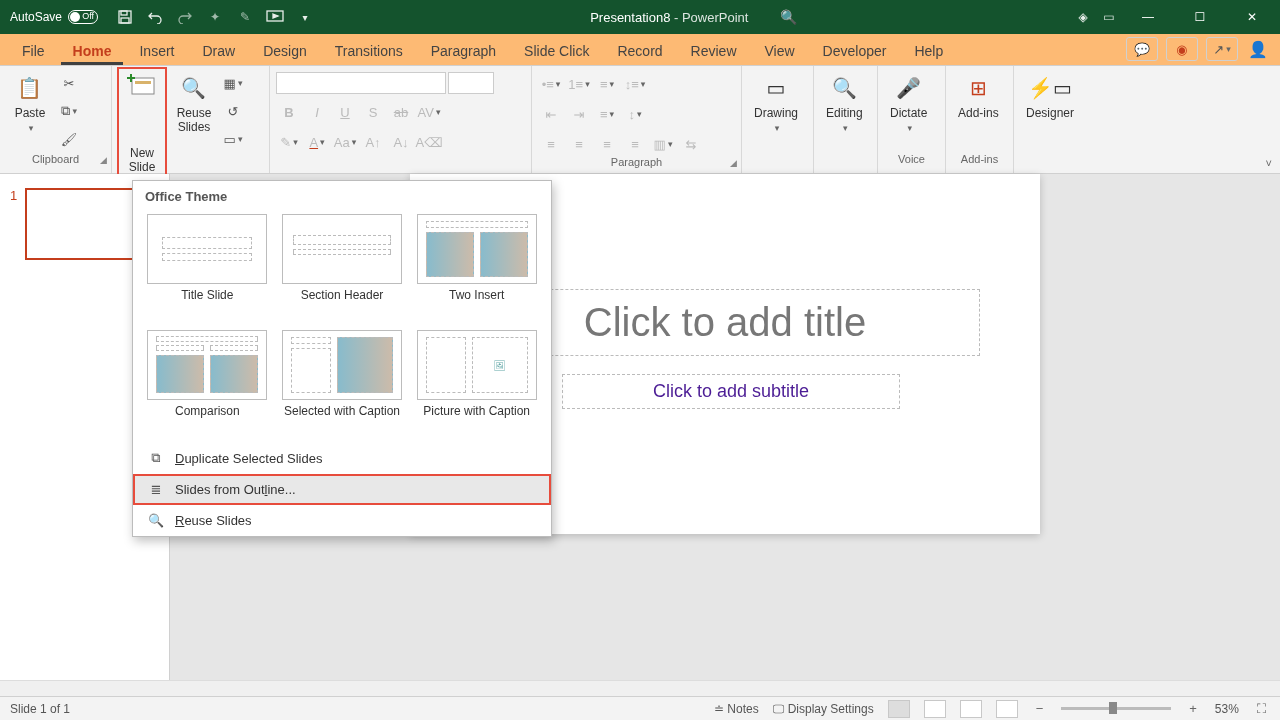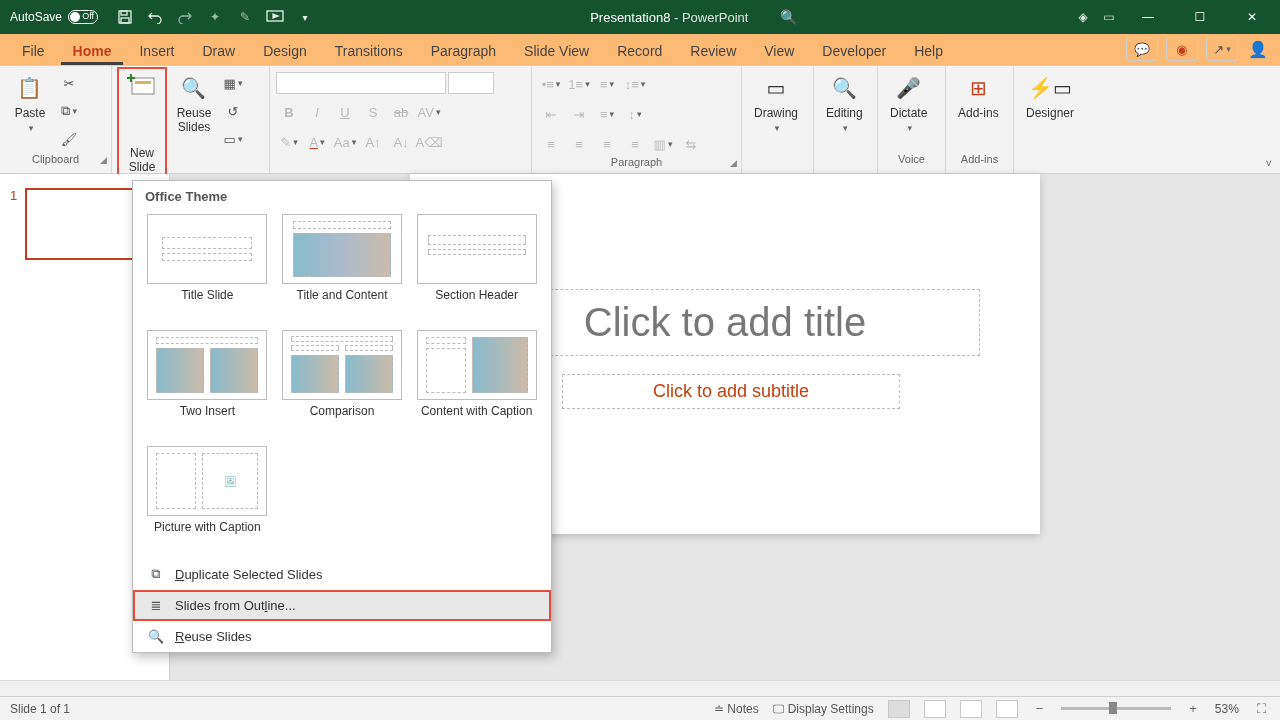--- a/index.html
+++ b/index.html
@@ -53,21 +53,21 @@
 
 
 .workarea { flex: 1; display: flex; background: #e6e6e6; position: relative; }
 .thumbcol { width: 170px; background: #fff; border-right: 1px solid #d0d0d0; padding: 14px 10px; }
 .thumb-wrap { display: flex; gap: 8px; }
 .thumb-num { font-size: 13px; color: #c43e1c; }
 .thumb { width: 126px; height: 72px; background: #fff; border: 2px solid #c43e1c; }
 .canvas { flex: 1; display: flex; align-items: flex-start; justify-content: center; }
 .slide { width: 630px; height: 360px; background: #fff; box-shadow: 0 2px 8px rgba(0,0,0,0.2); position: relative; }
 .slide .title-ph { position: absolute; left: 60px; right: 60px; top: 115px; font-size: 40px; color: #777; text-align: center; border: 1px dashed #bbb; padding: 10px 4px; }
-.slide .sub-ph { position: absolute; left: 152px; right: 140px; top: 200px; font-size: 18px; color: #c2410c; text-align: center; border: 1px dashed #bbb; padding: 6px; }
+.slide .sub-ph { position: absolute; left: 152px; right: 140px; top: 200px; font-size: 18px; color: #4c1d95; text-align: center; border: 1px dashed #bbb; padding: 6px; }
 
 
 .dropdown { position: absolute; left: 132px; top: 180px; width: 420px; background: #fff; border: 1px solid #bcbcbc; box-shadow: 2px 4px 10px rgba(0,0,0,0.25); z-index: 50; font-size: 13px; color: #333; }
 .dd-header { padding: 8px 12px 6px; font-weight: 600; color: #555; }
 .layout-grid { display: grid; grid-template-columns: repeat(3, 1fr); gap: 14px 10px; padding: 4px 12px 10px; }
 .layout-cell { display: flex; flex-direction: column; align-items: center; gap: 4px; }
 .layout-thumb { width: 120px; height: 70px; border: 1px solid #bcbcbc; background: #fff; position: relative; display:flex; align-items:center; justify-content:center; }
 .layout-thumb .ph { position: absolute; border: 1px dashed #bbb; }
 .layout-name { font-size: 12px; text-align: center; line-height: 14px; min-height: 28px; }
 .dd-item { display: flex; align-items: center; gap: 10px; padding: 8px 14px; }
@@ -142,21 +142,21 @@
 </div>
 
 <div class="tabstrip">
   <div class="tab filetab">File</div>
   <div class="tab active">Home</div>
   <div class="tab">Insert</div>
   <div class="tab">Draw</div>
   <div class="tab">Design</div>
   <div class="tab">Transitions</div>
   <div class="tab">Paragraph</div>
-  <div class="tab">Slide View</div>
+  <div class="tab">Slide Click</div>
   <div class="tab">Record</div>
   <div class="tab">Review</div>
   <div class="tab">View</div>
   <div class="tab">Developer</div>
   <div class="tab">Help</div>
   <div class="tabright">
     <div class="ctl">💬</div>
     <div class="ctl rec">◉</div>
     <div class="ctl">↗ <span class="chev">▾</span></div>
     <div style="width:24px; text-align:center; color:#666">👤</div>
@@ -339,27 +339,20 @@
   <div class="layout-grid">
     <div class="layout-cell">
         <div class="layout-thumb">
           <span class="ph" style="left:14px;right:14px;top:22px;height:12px"></span>
           <span class="ph" style="left:14px;right:14px;top:38px;height:8px"></span>
         </div>
         <div class="layout-name">Title Slide</div>
       </div>
     <div class="layout-cell">
         <div class="layout-thumb">
-          <span class="ph" style="left:10px;right:10px;top:6px;height:8px"></span>
-          <span class="ph" style="left:10px;right:10px;top:18px;bottom:6px;background:linear-gradient(90deg,#8bc,#abc,#cba)"></span>
-        </div>
-        <div class="layout-name">Title and Content</div>
-      </div>
-    <div class="layout-cell">
-        <div class="layout-thumb">
           <span class="ph" style="left:10px;right:10px;top:20px;height:10px"></span>
           <span class="ph" style="left:10px;right:10px;top:34px;height:6px"></span>
         </div>
         <div class="layout-name">Section Header</div>
       </div>
     <div class="layout-cell">
         <div class="layout-thumb">
           <span class="ph" style="left:8px;right:8px;top:6px;height:7px"></span>
           <span class="ph" style="left:8px;top:17px;bottom:6px;width:48px;background:linear-gradient(90deg,#8bc,#cba)"></span>
           <span class="ph" style="right:8px;top:17px;bottom:6px;width:48px;background:linear-gradient(90deg,#8bc,#cba)"></span>
@@ -375,21 +368,21 @@
           <span class="ph" style="right:8px;top:24px;bottom:6px;width:48px;background:linear-gradient(90deg,#8bc,#cba)"></span>
         </div>
         <div class="layout-name">Comparison</div>
       </div>
     <div class="layout-cell">
         <div class="layout-thumb">
           <span class="ph" style="left:8px;top:6px;width:40px;height:7px"></span>
           <span class="ph" style="left:8px;top:17px;bottom:6px;width:40px"></span>
           <span class="ph" style="right:8px;top:6px;bottom:6px;width:56px;background:linear-gradient(90deg,#8bc,#cba)"></span>
         </div>
-        <div class="layout-name">Content with Caption</div>
+        <div class="layout-name">Selected with Caption</div>
       </div>
     <div class="layout-cell">
         <div class="layout-thumb">
           <span class="ph" style="left:8px;top:6px;bottom:6px;width:40px"></span>
           <span class="ph" style="right:8px;top:6px;bottom:6px;width:56px;display:flex;align-items:center;justify-content:center;font-size:10px;color:#6aa">🖼</span>
         </div>
         <div class="layout-name">Picture with Caption</div>
       </div>
   </div>
   <div class="dd-item">

